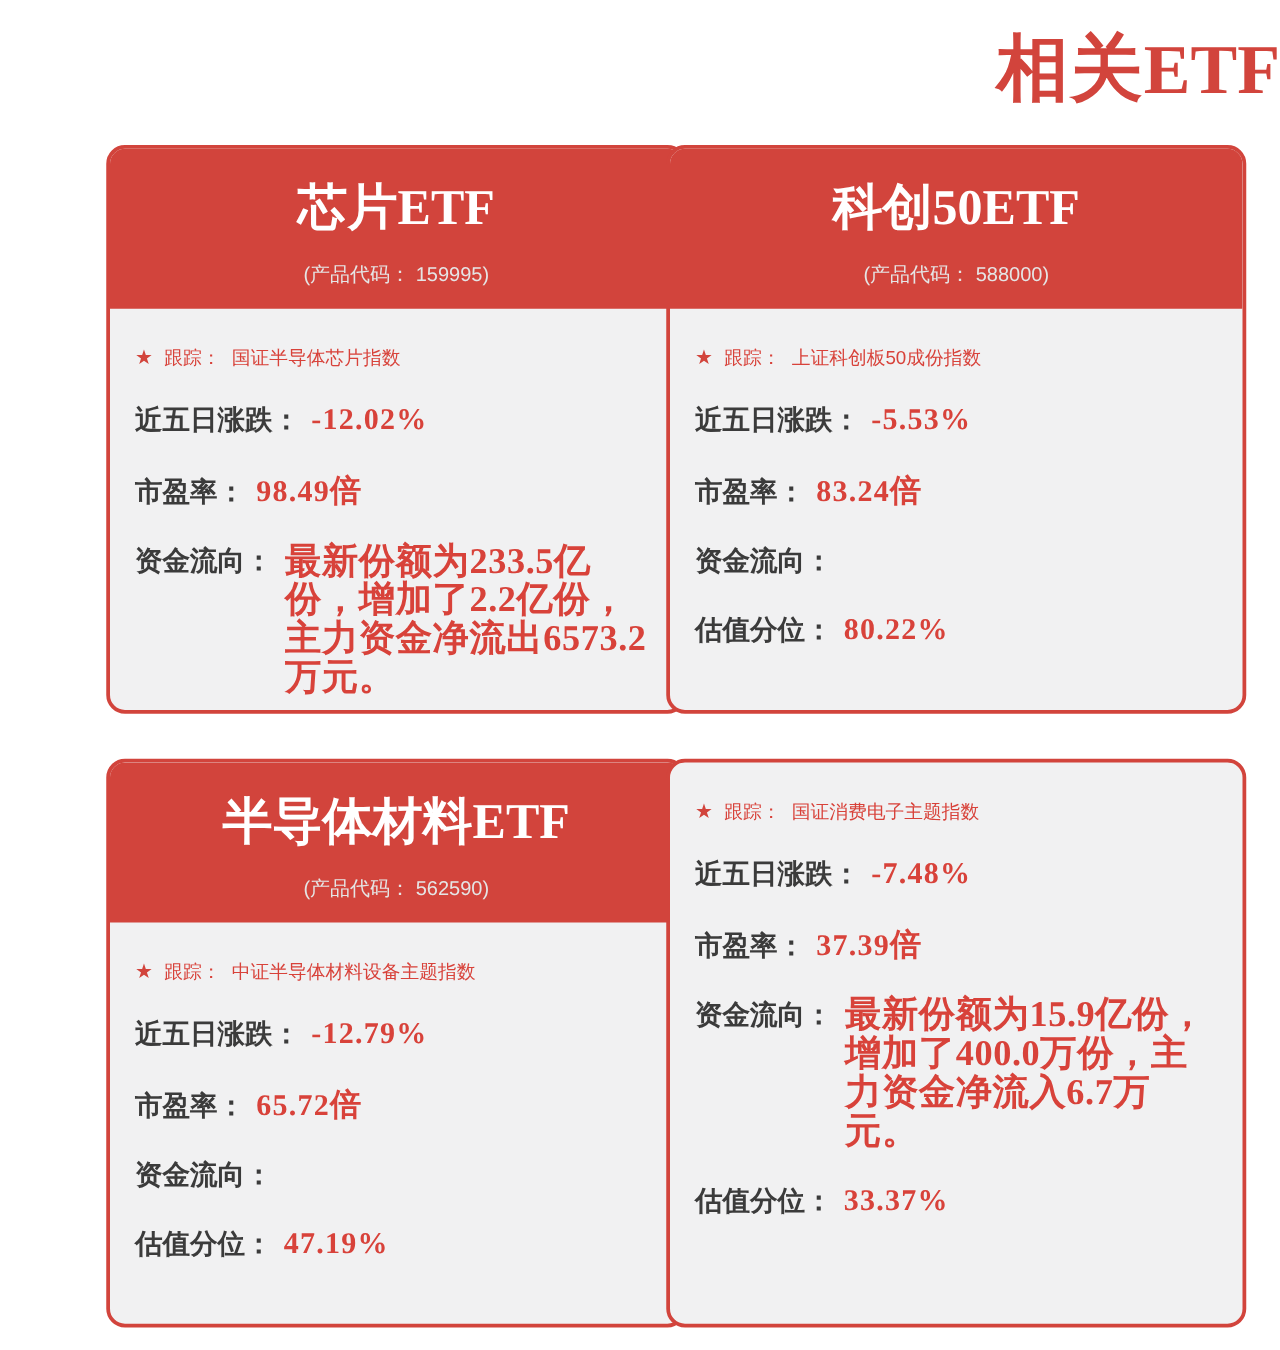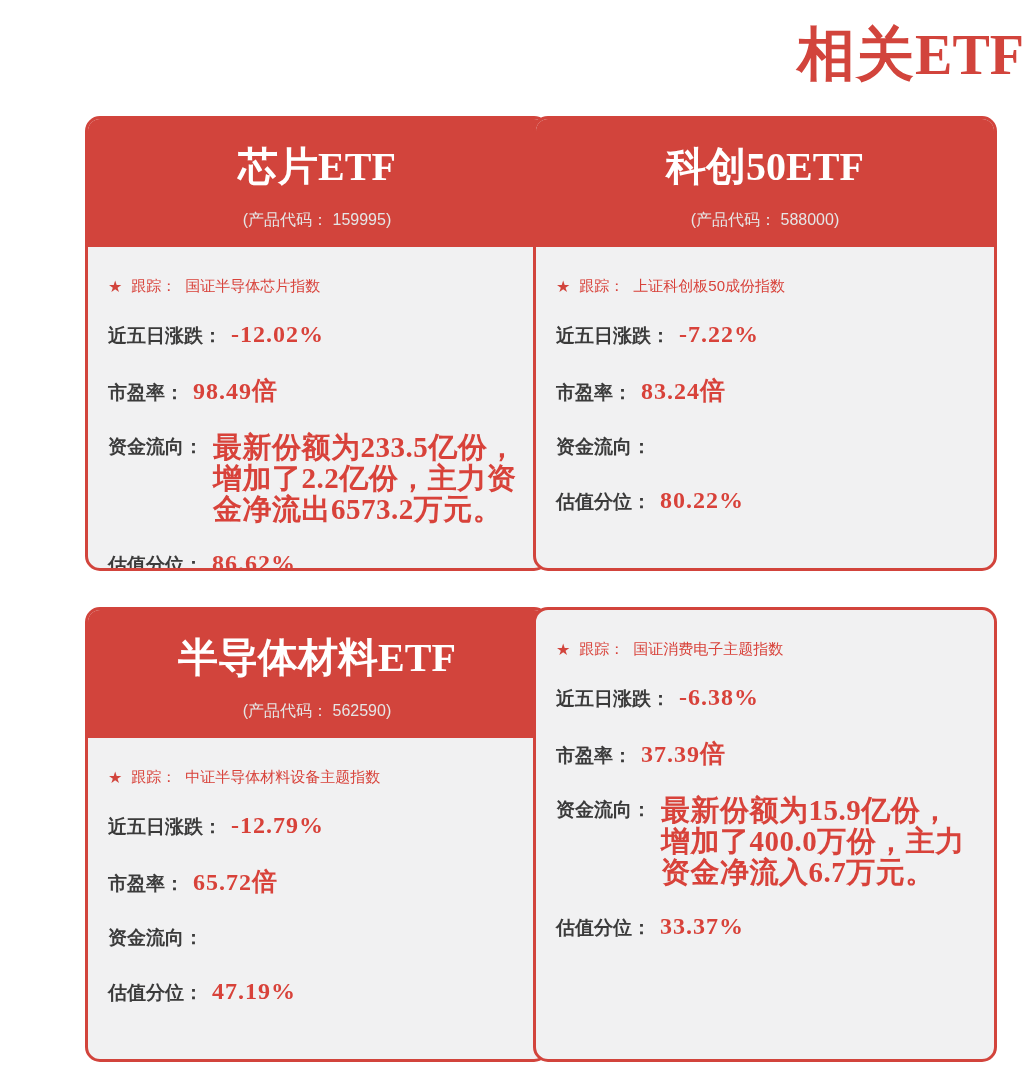--- a/index.html
+++ b/index.html
@@ -78,21 +78,21 @@
     margin-top:12px;
     white-space:nowrap;
   }
   .star{font-size:16px;line-height:16px;color:var(--red);}
   .metric{
     display:flex;
     align-items:baseline;
     margin-top:25px;
   }
   .metric-label{
-    font-size:19px;
+    font-size:22px;
     font-weight:bold;
     color:var(--label);
     white-space:nowrap;
     flex:0 0 auto;
   }
   .metric-value{
     font-size:24px;
     font-weight:bold;
     color:var(--text-red);
     font-family:"Liberation Serif",serif;
@@ -156,21 +156,21 @@
       <div class="card-code">(产品代码： 588000)</div>
     </header>
     <div class="card-body">
       <div class="track-row">
         <span class="star">★</span>
         <span>跟踪：</span>
         <span>上证科创板50成份指数</span>
       </div>
       <div class="metric">
         <span class="metric-label">近五日涨跌：</span>
-        <span class="metric-value">-7.22%</span>
+        <span class="metric-value">-5.53%</span>
       </div>
       <div class="metric">
         <span class="metric-label">市盈率：</span>
         <span class="metric-value"><span>83.24</span><span class="cn-suffix">倍</span></span>
       </div>
       <div class="metric flow">
         <span class="metric-label">资金流向：</span>
       </div>
       <div class="metric valuation">
         <span class="metric-label">估值分位：</span>
@@ -210,21 +210,21 @@
 
   <section class="card">
     <div class="card-body">
       <div class="track-row">
         <span class="star">★</span>
         <span>跟踪：</span>
         <span>国证消费电子主题指数</span>
       </div>
       <div class="metric">
         <span class="metric-label">近五日涨跌：</span>
-        <span class="metric-value">-6.38%</span>
+        <span class="metric-value">-7.48%</span>
       </div>
       <div class="metric">
         <span class="metric-label">市盈率：</span>
         <span class="metric-value"><span>37.39</span><span class="cn-suffix">倍</span></span>
       </div>
       <div class="metric flow">
         <span class="metric-label">资金流向：</span>
         <span class="metric-value">最新份额为15.9亿份，增加了400.0万份，主力资金净流入6.7万元。</span>
       </div>
       <div class="metric valuation">

